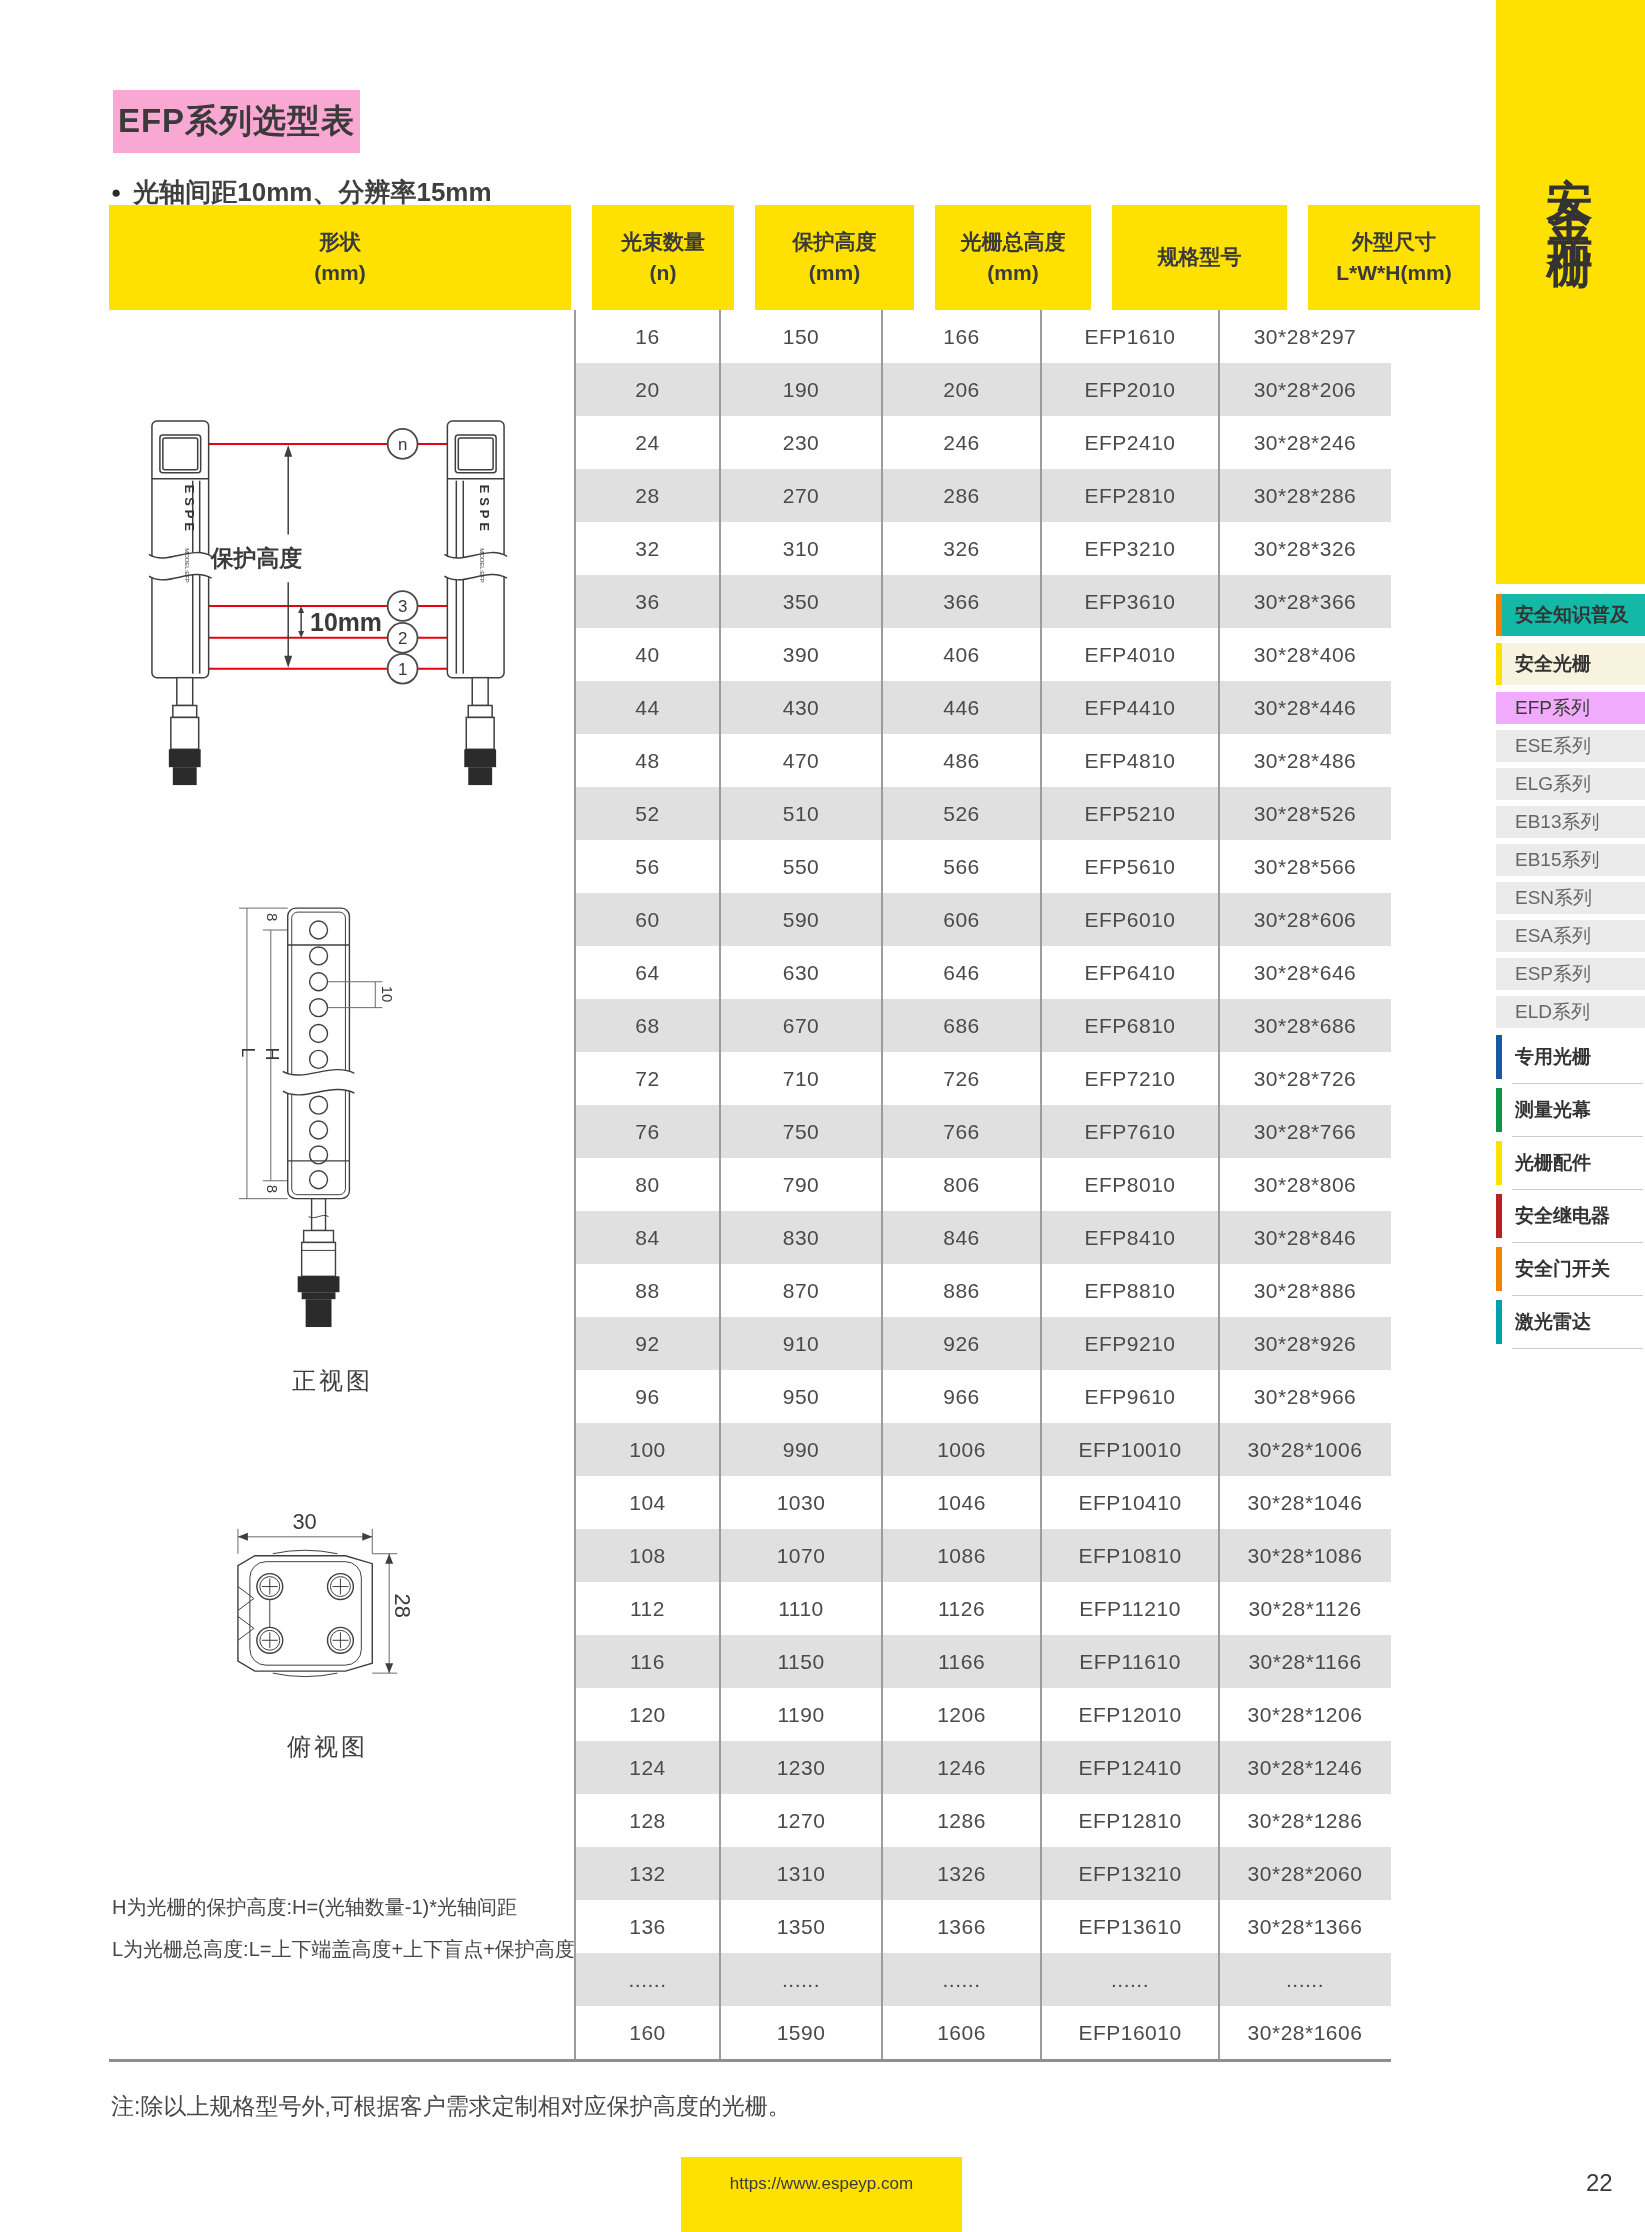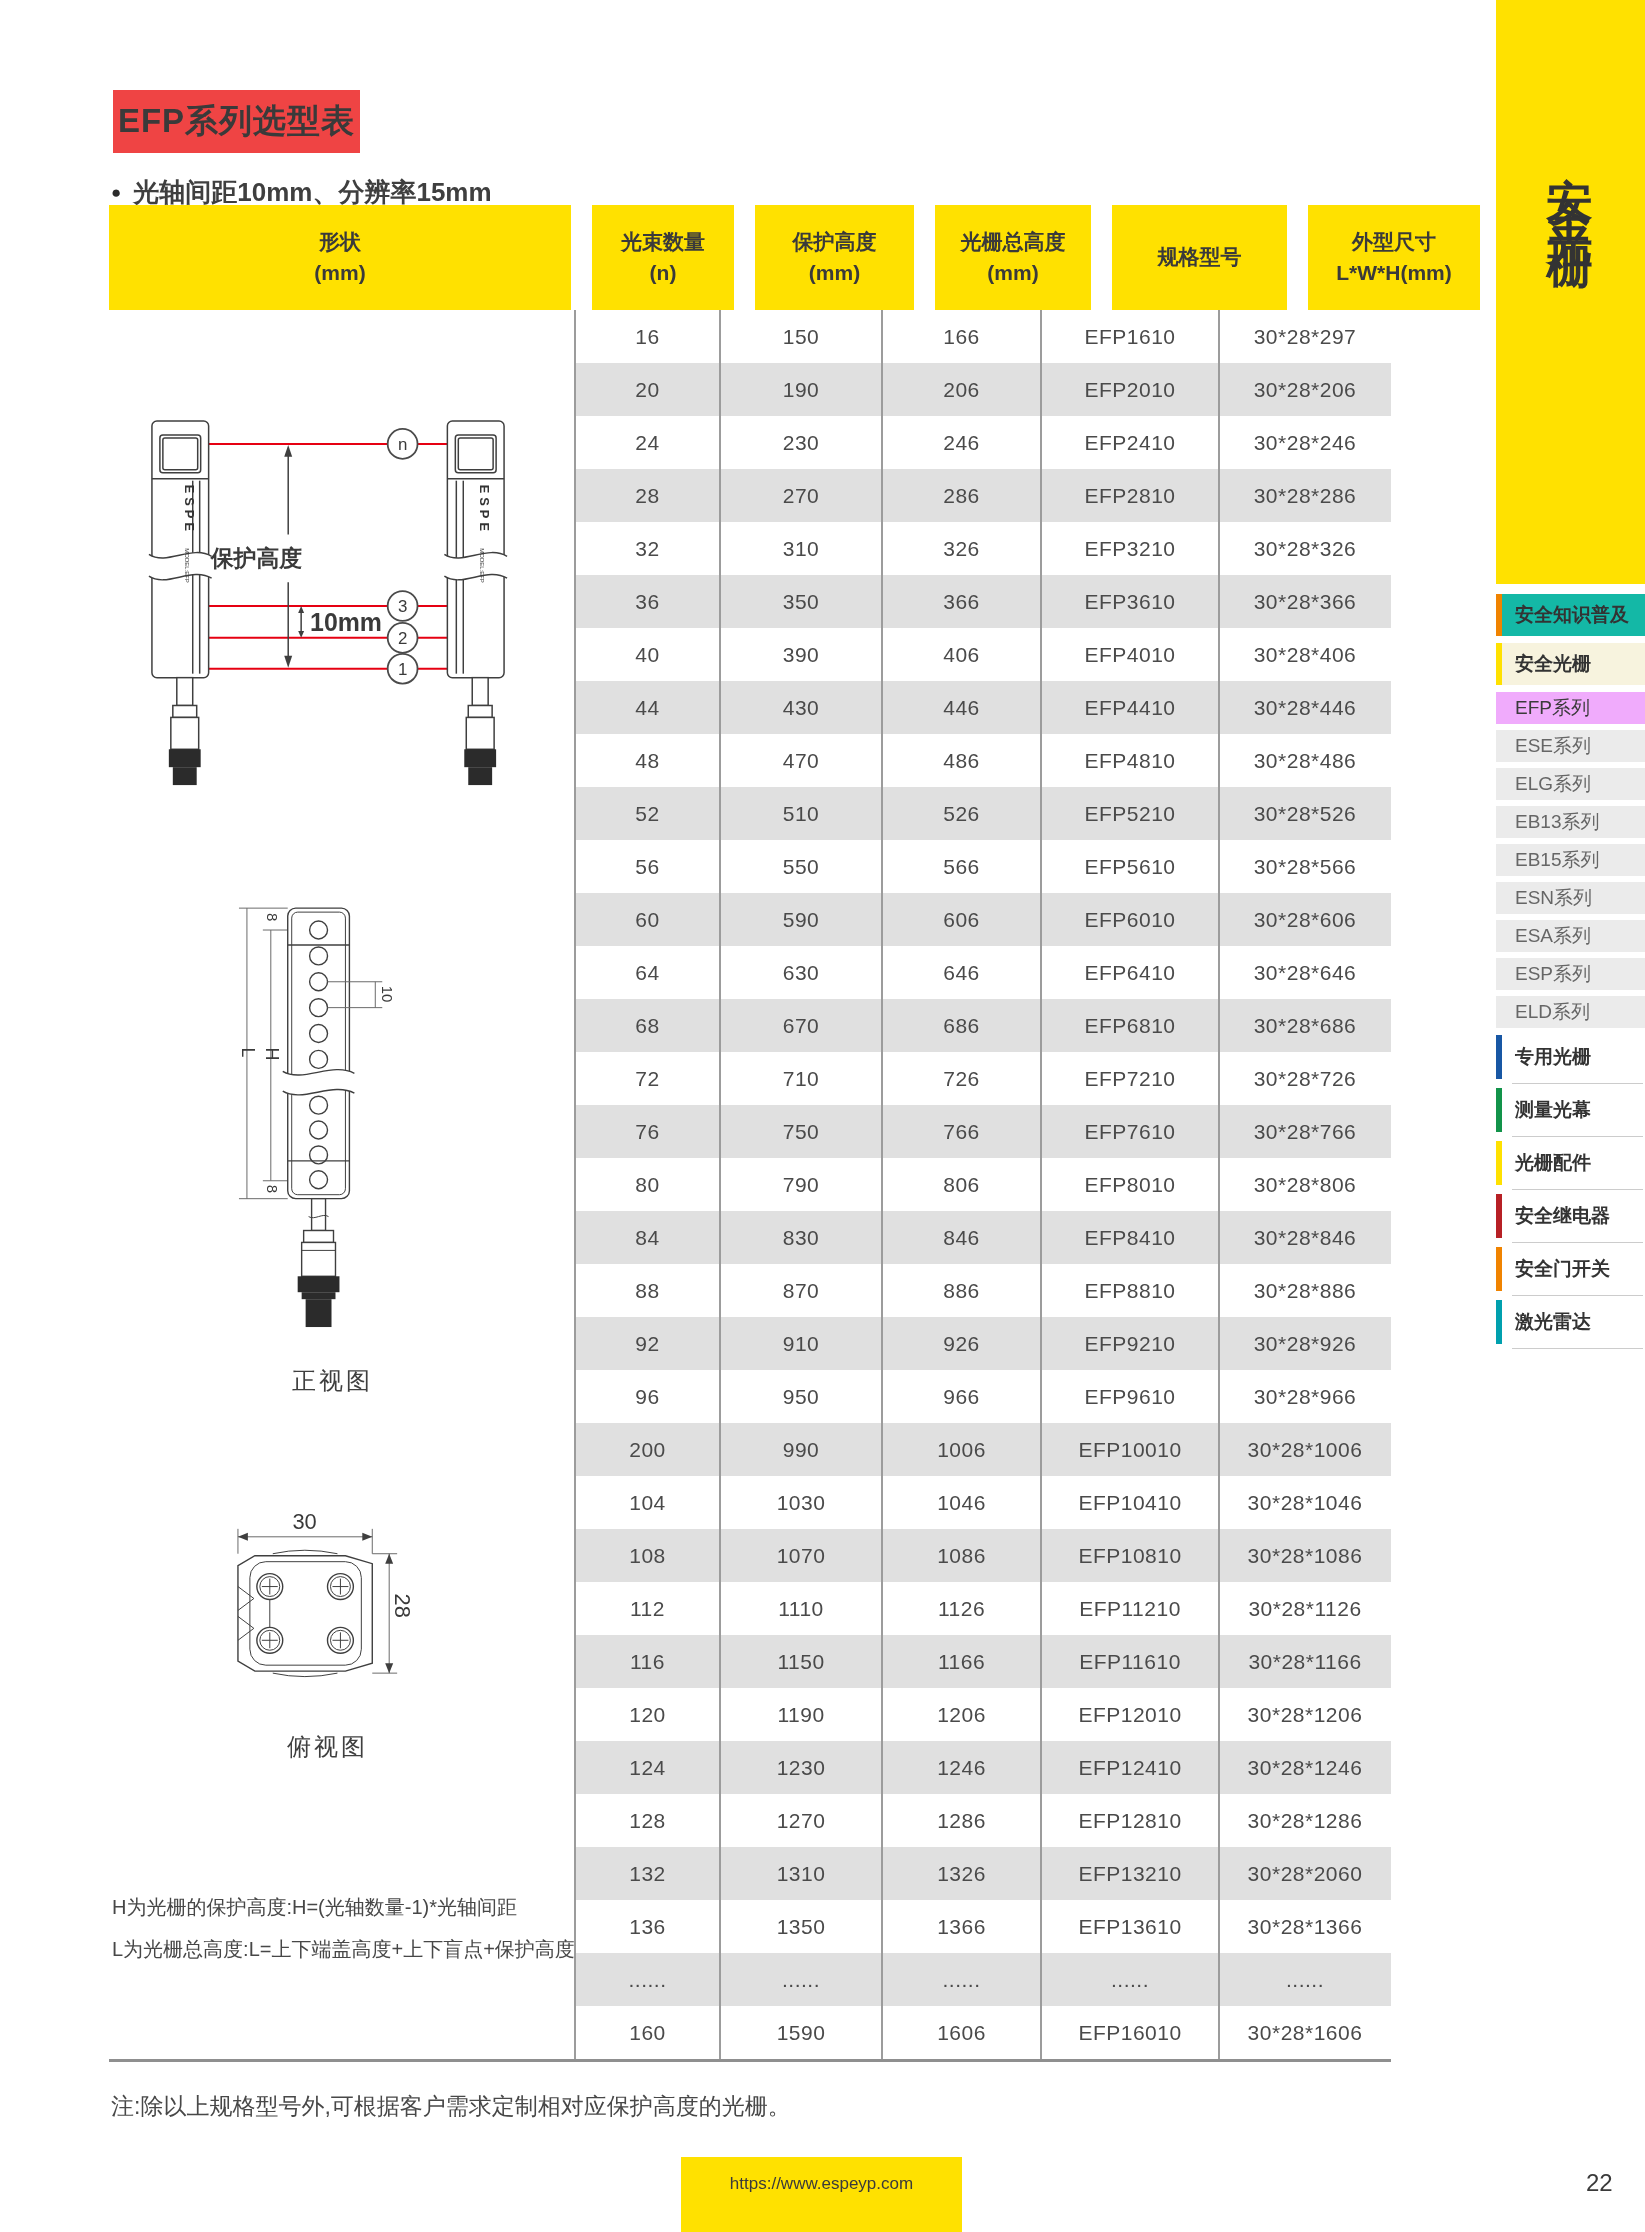--- a/index.html
+++ b/index.html
@@ -2,21 +2,21 @@
 <html><head>
 <meta charset="utf-8">
 <style>
   html,body{margin:0;padding:0;background:#fff;}
   *{box-sizing:border-box;}
   .page{position:relative;width:1646px;height:2233px;background:#fff;overflow:hidden;
         font-family:"Liberation Sans","DejaVu Sans",sans-serif;color:#3f3f3f;}
 
   
   .section-badge{position:absolute;left:113px;top:90px;width:247px;height:63px;
-    background:#ef4444;color:#3a3a3a;font-size:33px;font-weight:bold;
+    background:#f9a8d4;color:#3a3a3a;font-size:33px;font-weight:bold;
     display:flex;align-items:center;justify-content:center;letter-spacing:1px;}
   .bullet-line{position:absolute;left:111px;top:175px;font-size:26px;font-weight:600;
     color:#3f3f3f;display:flex;align-items:center;}
   .bullet-line .dot{font-size:17px;margin-right:12px;color:#2b2b2b;}
 
   
   .spec-table{position:absolute;left:109px;top:205px;width:1282px;border-bottom:3px solid #8f8f8f;}
   .thead{display:grid;grid-template-columns:462px 142px 159px 156px 175px 172px;column-gap:21px;height:105px;}
   .th{background:#FFE100;display:flex;flex-direction:column;align-items:center;justify-content:center;
       font-size:21px;font-weight:bold;color:#3a3a3a;line-height:1.45;text-align:center;}
@@ -472,21 +472,21 @@
 
           <div class="trow">
             <div class="td">96</div>
             <div class="td">950</div>
             <div class="td">966</div>
             <div class="td">EFP9610</div>
             <div class="td">30*28*966</div>
           </div>
 
           <div class="trow">
-            <div class="td">200</div>
+            <div class="td">100</div>
             <div class="td">990</div>
             <div class="td">1006</div>
             <div class="td">EFP10010</div>
             <div class="td">30*28*1006</div>
           </div>
 
           <div class="trow">
             <div class="td">104</div>
             <div class="td">1030</div>
             <div class="td">1046</div>

